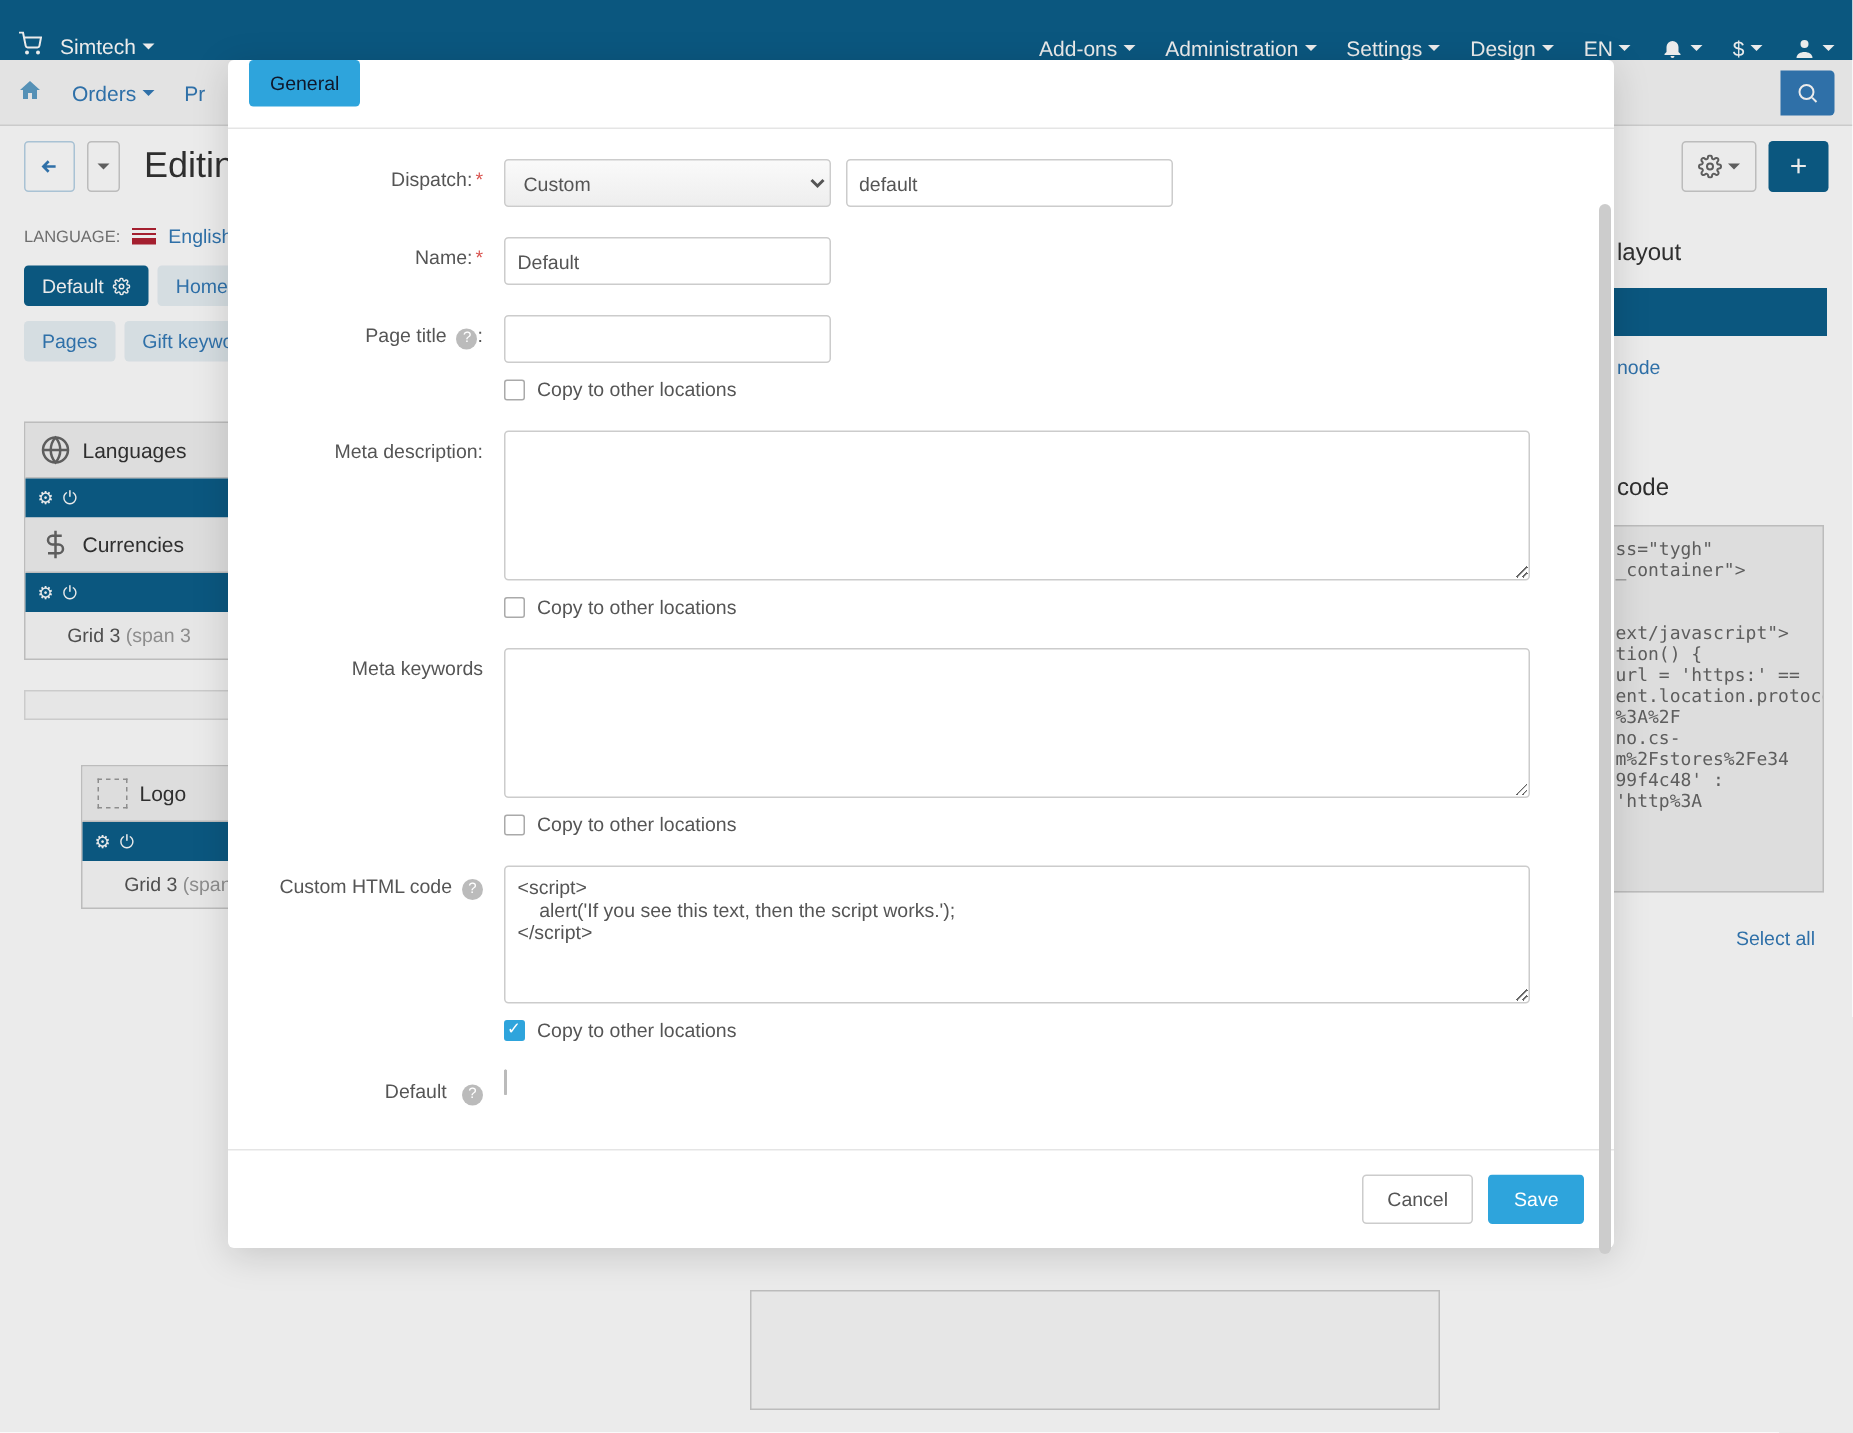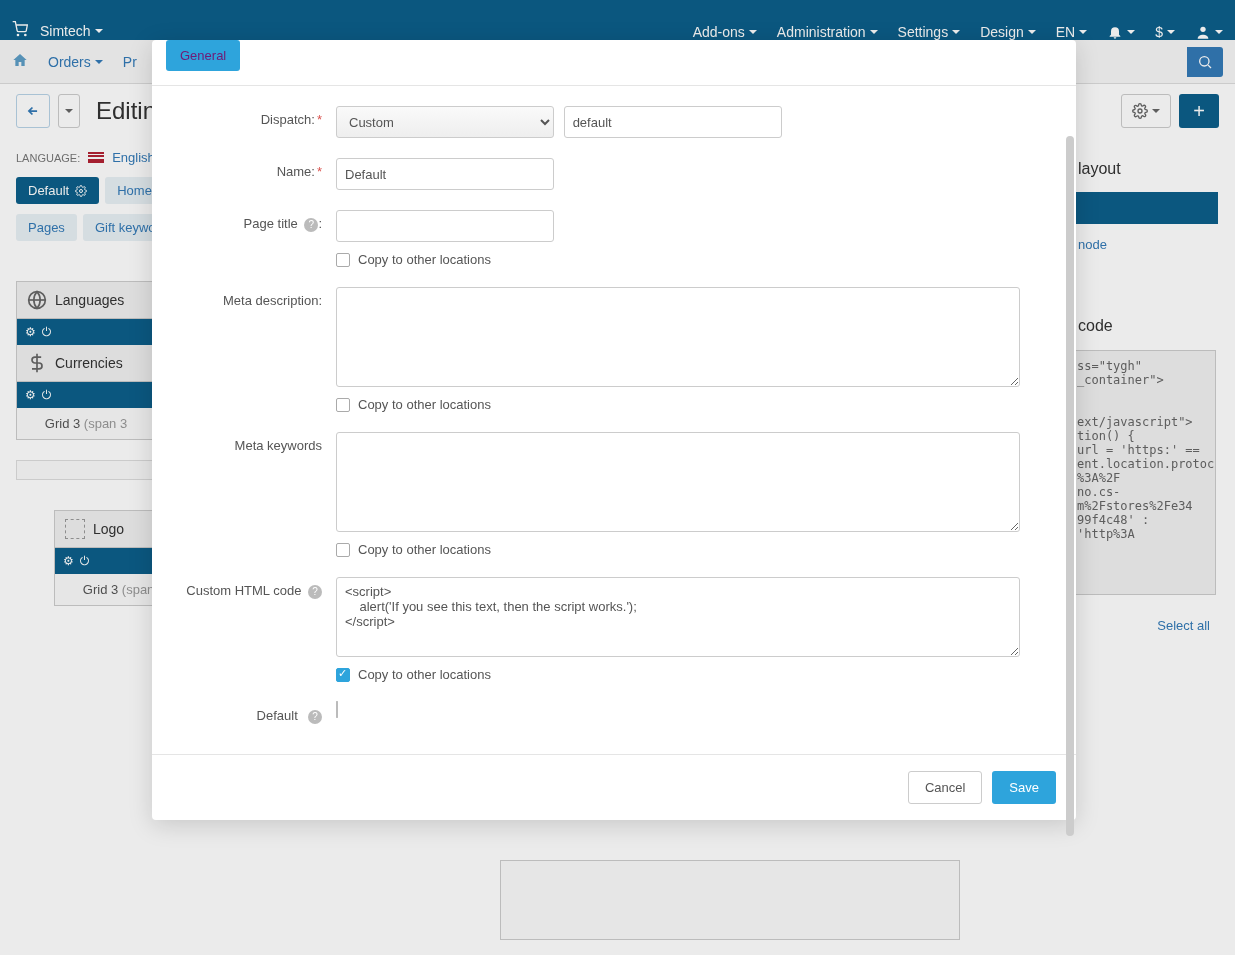--- a/index.html
+++ b/index.html
@@ -57,37 +57,37 @@
 
 
 .dimmer { position: absolute; inset: 0; background: rgba(0,0,0,0.08); }
 
 
 .modal { position: absolute; left: 152px; top: 40px; width: 924px; background: #fff; border-radius: 4px; box-shadow: 0 5px 25px rgba(0,0,0,0.15); }
 .modal-header { padding: 18px 24px 10px; display: flex; align-items: center; }
 .modal-title { font-size: 22px; font-weight: 600; color: #333; }
 .modal-close { margin-left: auto; color: #ccc; font-size: 22px; cursor: pointer; font-weight: bold; }
 .modal-tabs { padding: 0 14px; border-bottom: 1px solid #e5e5e5; }
-.modal-tab { background: #2ea4dc; color: #701a75; padding: 8px 14px; border-radius: 3px; display: inline-block; font-size: 13px; margin-bottom: 14px; }
+.modal-tab { background: #2ea4dc; color: #0f172a; padding: 8px 14px; border-radius: 3px; display: inline-block; font-size: 13px; margin-bottom: 14px; }
 .modal-body { padding: 20px 24px 10px; max-height: 680px; overflow-y: auto; }
 .modal-scrollbar { position: absolute; right: 2px; top: 96px; width: 8px; height: 700px; background: #ccc; border-radius: 4px; }
 
 .form-row { display: flex; margin-bottom: 20px; }
 .form-label { width: 160px; text-align: right; padding-right: 14px; padding-top: 6px; font-size: 13px; color: #555; }
 .form-control-wrap { flex: 1; }
 .req { color: #d9534f; margin-left: 2px; }
 .help-icon { display: inline-block; width: 14px; height: 14px; border-radius: 50%; background: #bbb; color: #fff; font-size: 10px; text-align: center; line-height: 14px; margin-left: 3px; }
 
 .input, .select, .textarea { border: 1px solid #ccc; border-radius: 3px; padding: 6px 8px; font-size: 13px; font-family: inherit; color: #555; background: #fff; }
 .select { height: 32px; width: 218px; background: linear-gradient(#fafafa, #eee); }
 .dispatch-text { width: 218px; height: 32px; margin-left: 6px; }
 .name-input { width: 218px; height: 32px; }
 .page-title-input { width: 218px; height: 32px; }
 .textarea { width: 684px; height: 100px; resize: both; display: block; }
-.custom-html-textarea { width: 684px; height: 80px; resize: both; display: block; font-family: inherit; }
+.custom-html-textarea { width: 684px; height: 92px; resize: both; display: block; font-family: inherit; }
 
 .checkbox-row { display: flex; align-items: center; gap: 8px; margin-top: 10px; font-size: 13px; color: #555; }
 .checkbox { width: 14px; height: 14px; border: 1px solid #aaa; border-radius: 2px; background: #fff; }
 .checkbox.checked { background: #2ea4dc; border-color: #2ea4dc; position: relative; }
 .checkbox.checked::after { content: "✓"; color: #fff; font-size: 11px; position: absolute; left: 1px; top: -2px; }
 .checkbox.grey-checked { background: #bbb; border-color: #bbb; position: relative; }
 .checkbox.grey-checked::after { content: "✓"; color: #fff; font-size: 11px; position: absolute; left: 1px; top: -2px; }
 
 .modal-footer { border-top: 1px solid #e5e5e5; padding: 16px 20px; display: flex; justify-content: flex-end; gap: 10px; }
 .btn { padding: 8px 16px; border-radius: 3px; font-size: 13px; cursor: pointer; border: 1px solid transparent; }

